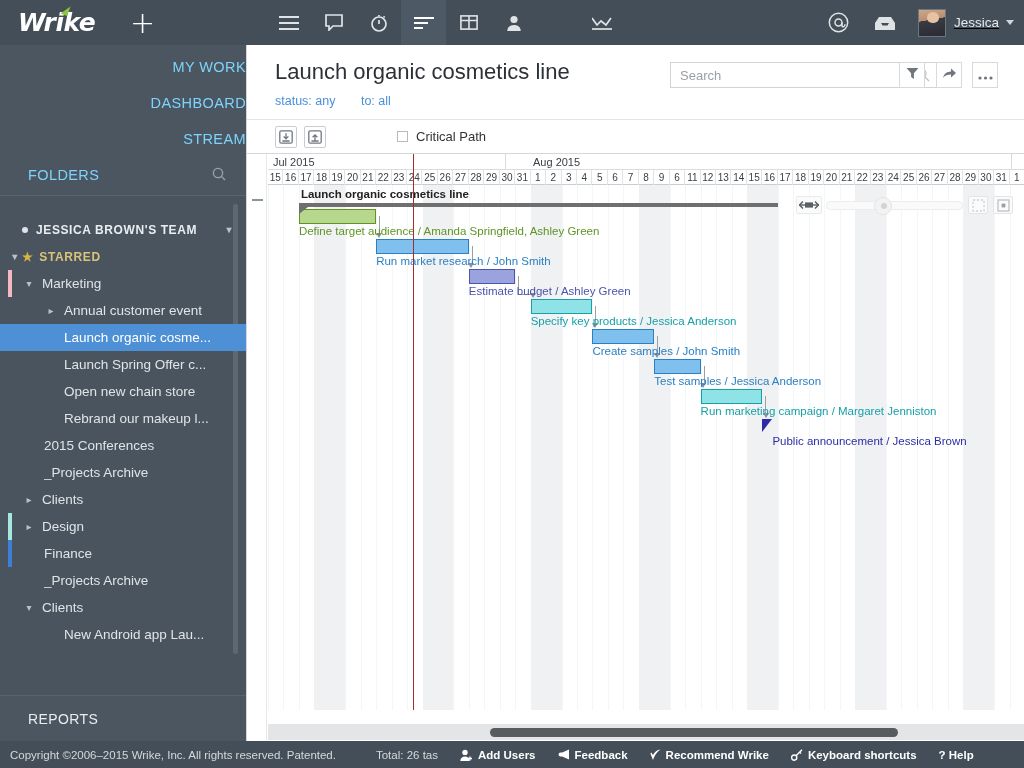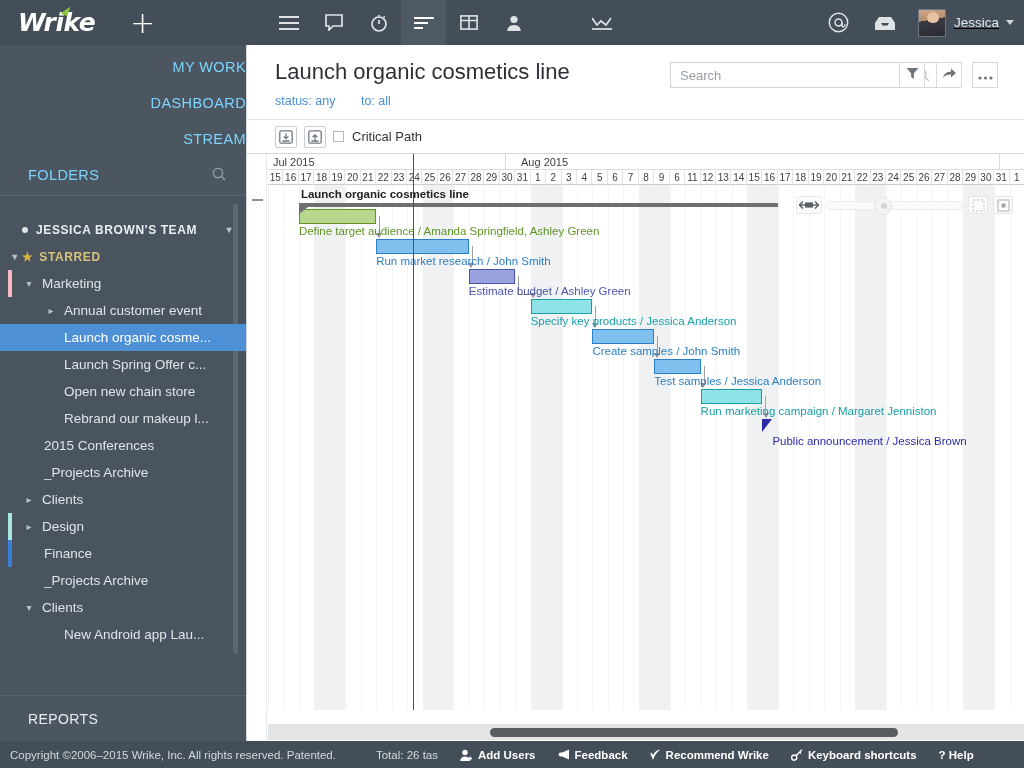--- a/index.html
+++ b/index.html
@@ -132,21 +132,21 @@
 
   #toolbar2 {
     height: 35px; border-top: 1px solid #e2e5e8; border-bottom: 1px solid #d4d8dc;
     display: flex; align-items: center; padding-left: 28px; background: #fff;
   }
   .tool-sq {
     width: 22px; height: 22px; border: 1px solid #c9cdd1; border-radius: 2px;
     background: #fff; margin-right: 7px; cursor: pointer;
     display: flex; align-items: center; justify-content: center;
   }
-  #crit-wrap { display: flex; align-items: center; cursor: pointer; }
+  #crit-wrap { display: flex; align-items: center; margin-left: 64px; cursor: pointer; }
   #crit-box {
     width: 11px; height: 11px; border: 1px solid #b6babe; background: #fff; margin-right: 8px;
   }
   #crit-label { font-size: 13px; color: #333; }
 
   
   #gantt-wrap { position: relative; height: 586px; background: #fff; overflow: hidden; }
   #gutter {
     position: absolute; left: 0; top: 0; width: 20px; height: 586px;
     background: #fff; border-right: 1px solid #e6e9ec;
@@ -494,21 +494,21 @@
   </div>
 
   <div id="gantt-wrap">
     <div id="gutter">
       <div id="collapse-dash"></div>
     </div>
 
     <div id="grid-area">
       <div id="month-row">
           <div class="month-cell" style="left: 0px; width: 238px;"><span class="mlab">Jul 2015</span></div>
-          <div class="month-cell centered" style="left: 253px; width: 478.95px;"><span class="mlab">Aug 2015</span></div>
+          <div class="month-cell centered" style="left: 265px; width: 478.95px;"><span class="mlab">Aug 2015</span></div>
         </div>
       <div id="day-row">
           <div class="day-cell" style="left: 0px; width: 15.45px;">15</div>
           <div class="day-cell" style="left: 15.45px; width: 15.45px;">16</div>
           <div class="day-cell" style="left: 30.9px; width: 15.45px;">17</div>
           <div class="day-cell" style="left: 46.35px; width: 15.45px;">18</div>
           <div class="day-cell" style="left: 61.8px; width: 15.45px;">19</div>
           <div class="day-cell" style="left: 77.25px; width: 15.45px;">20</div>
           <div class="day-cell" style="left: 92.7px; width: 15.45px;">21</div>
           <div class="day-cell" style="left: 108.15px; width: 15.45px;">22</div>

